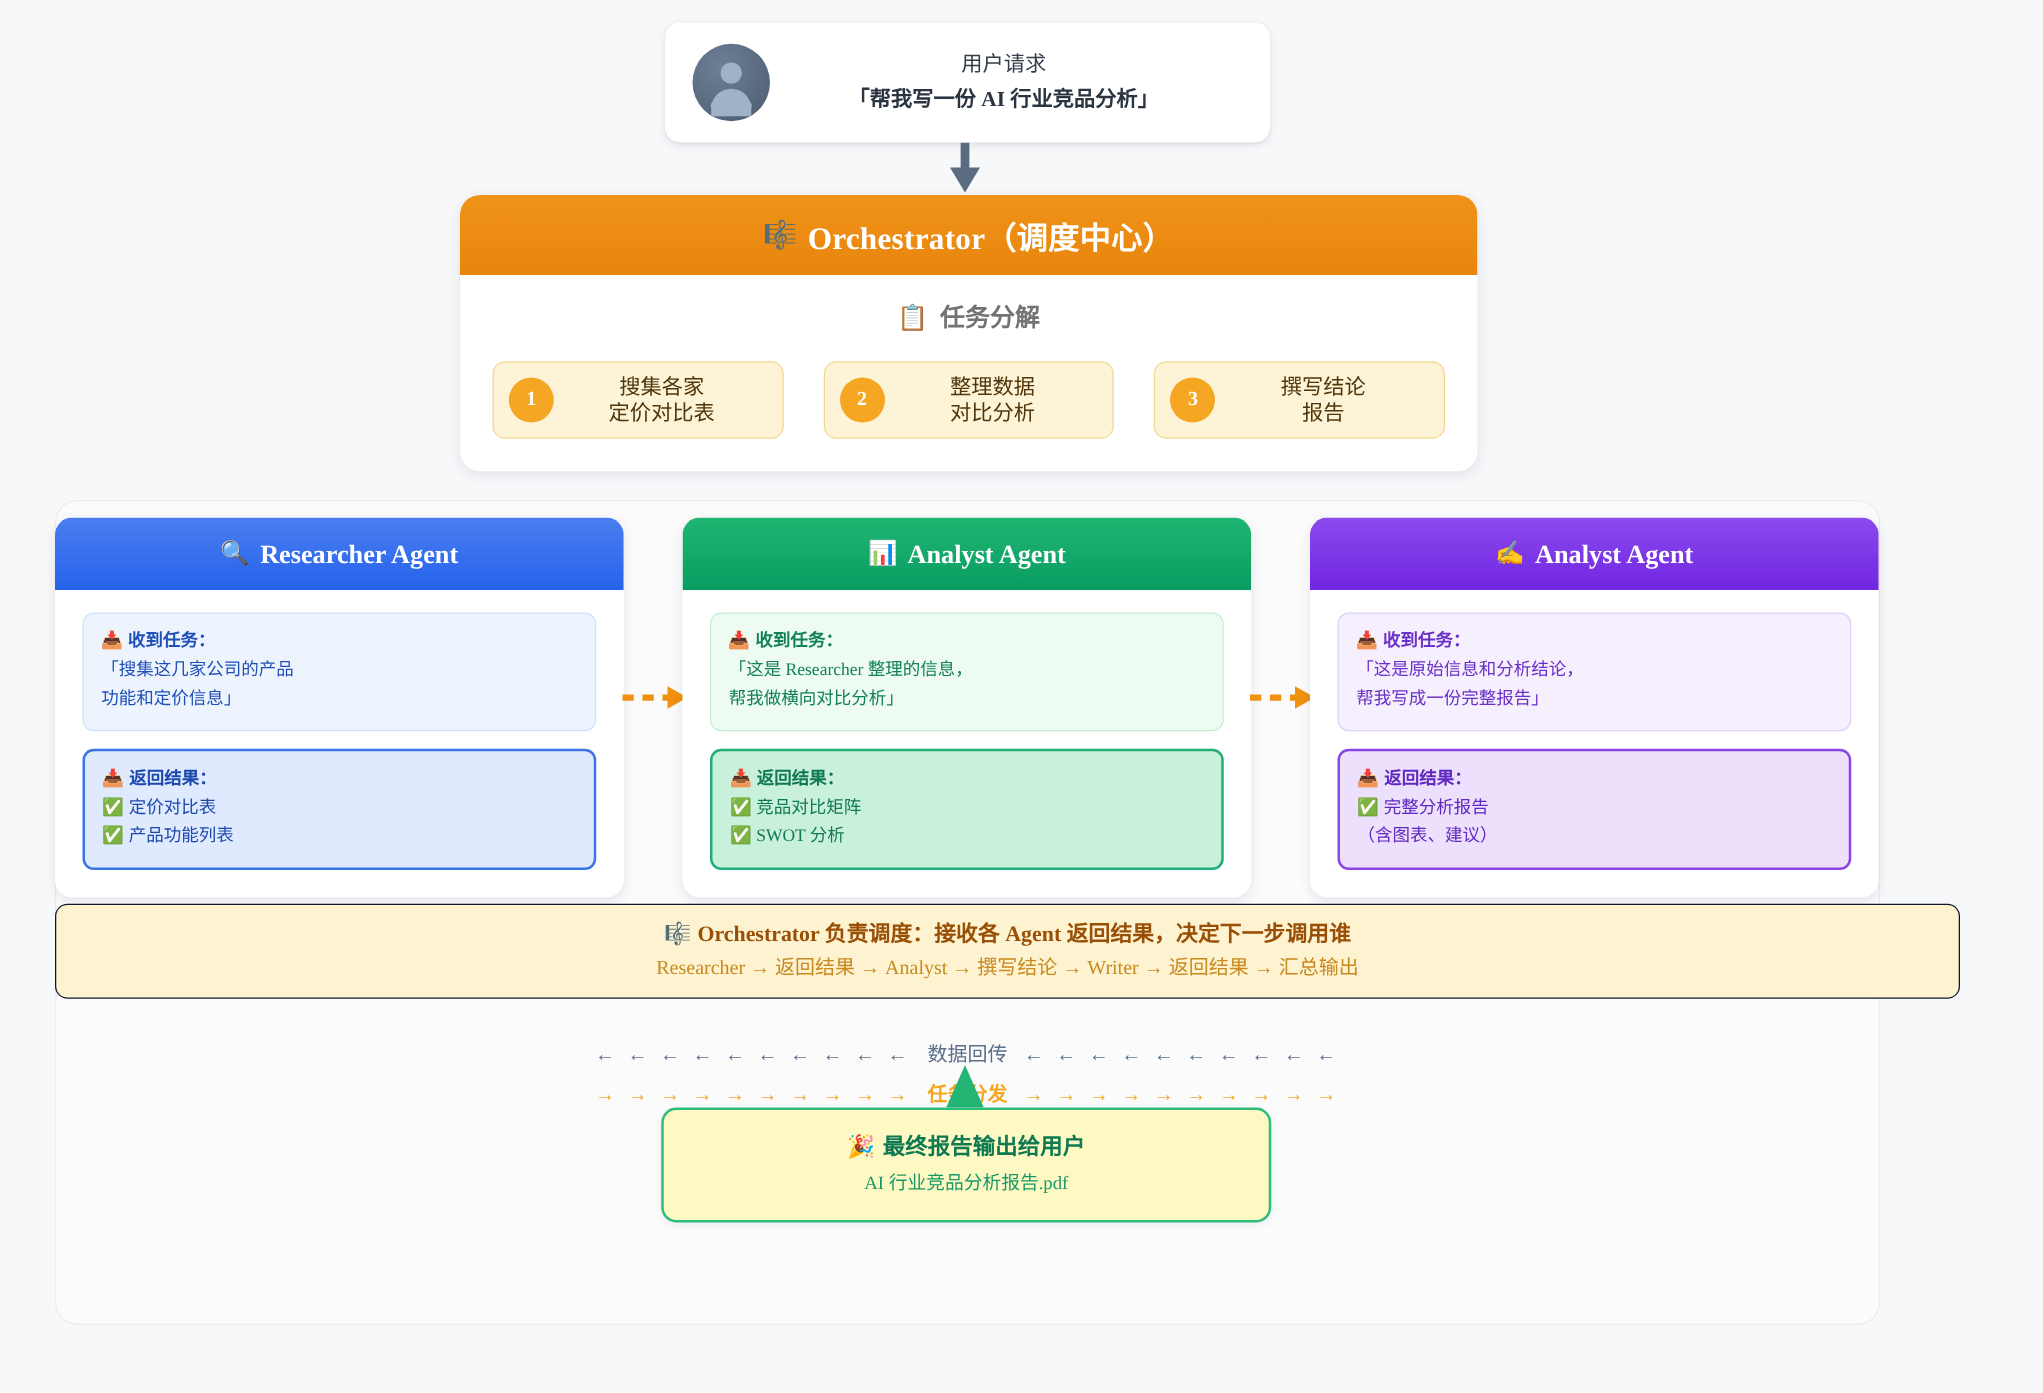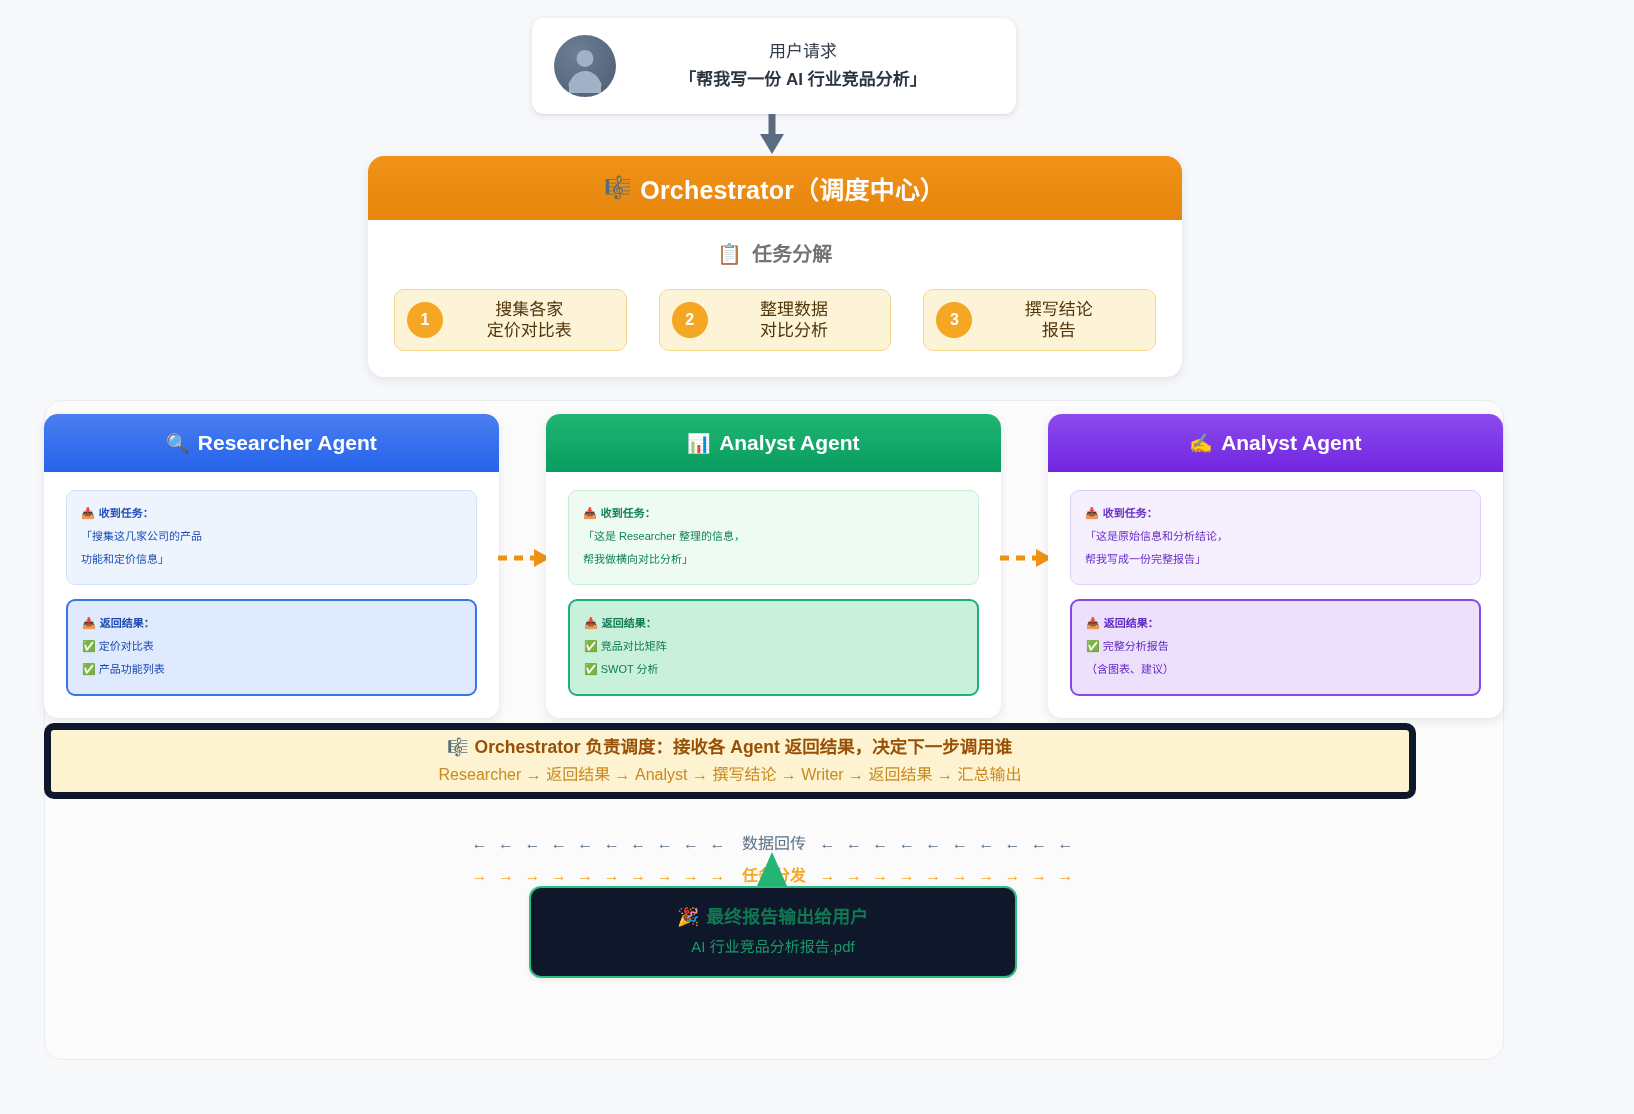--- a/index.html
+++ b/index.html
@@ -11,20 +11,21 @@
     background: #f7f8fa;
     font-family: "Liberation Sans", "DejaVu Sans", sans-serif;
     overflow: hidden;
   }
 
   #stage {
     position: relative;
     width: 1634px;
     height: 1114px;
     background: #f7f8fa;
+    font-family: Liberation Serif, serif;
   }
 
   
   .user-card {
     position: absolute;
     left: 532px;
     top: 18px;
     width: 484px;
     height: 96px;
     background: #ffffff;
@@ -169,21 +170,21 @@
     color: #fff;
     font-size: 21px;
     font-weight: 700;
   }
   .agent-head .emo { font-size: 19px; margin-right: 8px; }
   .agent-body { padding: 18px 22px 22px; }
 
   .box {
     border-radius: 9px;
     padding: 11px 14px 13px;
-    font-size: 11px;
+    font-size: 14px;
     line-height: 23px;
   }
   .box + .box { margin-top: 14px; }
   .box .label { font-weight: 700; }
   .box .emo { margin-right: 4px; }
 
   
   .c-blue .agent-head { background: linear-gradient(180deg,#4a7ef0 0%,#2563eb 100%); }
   .c-blue .box-in  { background: #eef4fe; border: 1px solid #cfe0fb; color: #1f4fb8; }
   .c-blue .box-out { background: #dfeafe; border: 2px solid #3b74e4; color: #1c49ad; }
@@ -198,24 +199,24 @@
 
   
   .connector { position: absolute; top: 546px; width: 56px; height: 24px; }
   #connector-0 { left: 496px; }
   #connector-1 { left: 998px; }
 
   
   .summary {
     position: absolute;
     left: 44px; top: 723px;
-    width: 1372px;
+    width: 1524px;
     height: 76px;
     background: #fdf3d0;
-    border: 7px solid #0f172a;
+    border: 1px solid #0f172a;
     border-radius: 10px;
     display: flex;
     flex-direction: column;
     align-items: center;
     justify-content: center;
   }
   .summary-line1 {
     font-size: 17.5px;
     font-weight: 700;
     color: #9a4f07;
@@ -251,21 +252,21 @@
     border-right: 15px solid transparent;
     border-bottom: 34px solid #23b573;
   }
 
   
   .final {
     position: absolute;
     left: 529px; top: 886px;
     width: 488px;
     height: 92px;
-    background: #0f172a;
+    background: #fef9c3;
     border: 2px solid #2fbd7e;
     border-radius: 12px;
     display: flex;
     flex-direction: column;
     align-items: center;
     justify-content: center;
     box-shadow: 0 2px 6px rgba(30,60,45,.08);
   }
   .final-title {
     font-size: 18px;

